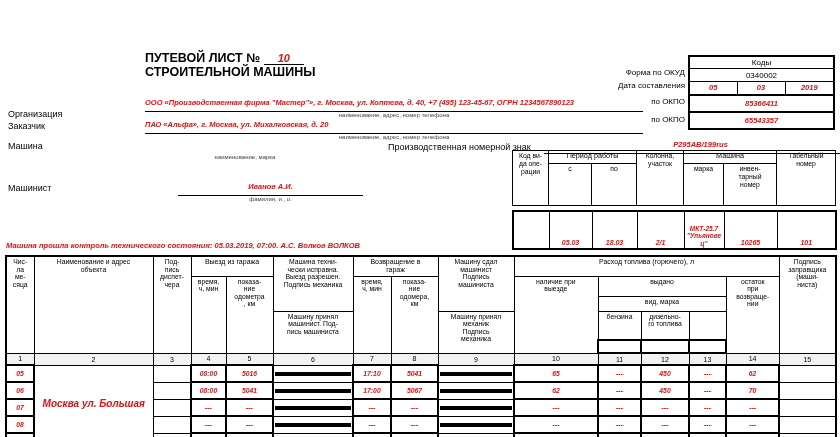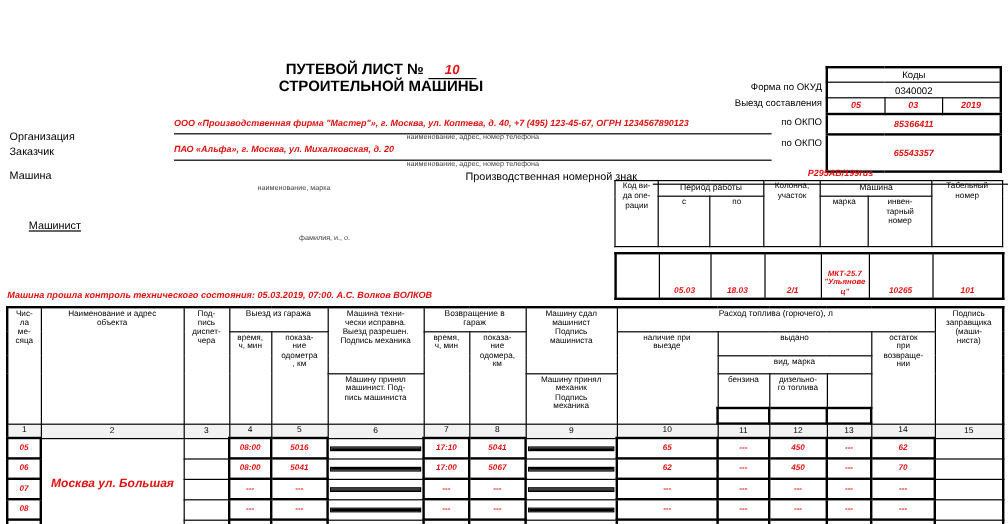--- a/index.html
+++ b/index.html
@@ -3,21 +3,21 @@
 <meta charset="utf-8">
 <style>
   html,body{margin:0;padding:0;background:#fff;}
   .page{position:relative;width:840px;height:437px;background:#fff;overflow:hidden;
         font-family:"Liberation Sans",sans-serif;color:#000;}
   .abs{position:absolute;}
   .red{color:#e01212;font-weight:bold;font-style:italic;}
   .lbl{font-size:9px;color:#000;}
   .hint{font-size:6px;color:#444;text-align:center;line-height:1;}
   .uline{border-bottom:1px solid #000;}
-  .title{font-size:12.5px;font-weight:bold;text-align:center;line-height:1.12;}
+  .title{font-size:12.5px;font-weight:bold;line-height:1.12;}
   .title .num{border-bottom:1.5px solid #000;padding:0 14px;font-size:11px;}
   table{border-collapse:collapse;table-layout:fixed;}
   td{border:1px solid #000;padding:1px;overflow:hidden;vertical-align:top;}
   .codes{width:145px;font-size:8px;}
   .codes td{text-align:center;vertical-align:middle;}
   .codes .cv{font-size:7.5px;}
   .codes-lbls div{font-size:8px;text-align:right;}
   .info{width:323px;font-size:6.8px;}
   .info td{text-align:center;white-space:pre-line;line-height:1.15;}
   .info .gt{font-size:7.2px;}
@@ -41,21 +41,21 @@
 
 <div class="page">
 
   <div class="abs title" style="left:145px;top:51px;width:345px;">
     <div><span>ПУТЕВОЙ ЛИСТ №</span>&nbsp;<span class="num red">10</span></div>
     <div>СТРОИТЕЛЬНОЙ МАШИНЫ</div>
   </div>
 
   <div class="abs codes-lbls" style="left:545px;top:68px;width:140px;">
     <div style="height:13px;">Форма по ОКУД</div>
-    <div style="height:16px;">Выезд составления</div>
+    <div style="height:16px;">Дата составления</div>
     <div style="height:18px;">по ОКПО</div>
     <div style="height:18px;">по ОКПО</div>
   </div>
 
   <table class="abs codes" style="left:688px;top:55px;border:2px solid #000;">
     <colgroup>
         <col style="width:48px">
         <col style="width:48px">
         <col style="width:49px">
       </colgroup>
@@ -67,40 +67,41 @@
           <td colspan="3">0340002</td>
         </tr>
     <tr style="height:13px;">
       <td class="red cv">05</td>
       <td class="red cv">03</td>
       <td class="red cv">2019</td>
     </tr>
     <tr style="height:17px;">
           <td colspan="3" class="red cv" style="border-top:2px solid #000;font-style:italic;">85366411</td>
         </tr>
-    <tr style="height:31px;">
+    <tr style="height:17px;">
           <td colspan="3" class="red cv" style="border-top:2px solid #000;">65543357</td>
         </tr>
   </tbody>
     </table>
 
   <div class="abs lbl" style="left:8px;top:109px;">Организация</div>
   <div class="abs uline red" style="left:145px;top:98px;width:498px;height:13px;font-size:7.5px;">ООО «Производственная фирма "Мастер"», г. Москва, ул. Коптева, д. 40, +7 (495) 123-45-67, ОГРН 1234567890123</div>
   <div class="abs hint" style="left:145px;top:112px;width:498px;">наименование, адрес, номер телефона</div>
 
   <div class="abs lbl" style="left:8px;top:121px;">Заказчик</div>
   <div class="abs uline red" style="left:145px;top:120px;width:498px;height:13px;font-size:7.5px;">ПАО «Альфа», г. Москва, ул. Михалковская, д. 20</div>
   <div class="abs hint" style="left:145px;top:134px;width:498px;">наименование, адрес, номер телефона</div>
 
   <div class="abs lbl" style="left:8px;top:141px;">Машина</div>
   <div class="abs hint" style="left:145px;top:154px;width:200px;">наименование, марка</div>
   <div class="abs lbl" style="left:388px;top:142px;">Производственная номерной знак</div>
   <div class="abs uline red" style="left:544px;top:140px;width:313px;height:13px;font-size:7.5px;text-align:center;">Р295АВ/199rus</div>
 
-  <div class="abs lbl" style="left:24px;top:183px;text-decoration:underline;">Машинист</div>
+  <div class="abs lbl" style="left:8px;top:183px;">Машинист</div>
+  <div class="abs uline red" style="left:178px;top:182px;width:185px;height:13px;font-size:7.5px;text-align:center;">Иванов А.И.</div>
   <div class="abs hint" style="left:178px;top:196px;width:185px;">фамилия, и., о.</div>
 
   <table class="abs info" style="left:512px;top:150px;border:1.5px solid #000;">
     <colgroup>
         <col style="width:36px">
         <col style="width:43px">
         <col style="width:45px">
         <col style="width:47px">
         <col style="width:40px">
         <col style="width:53px">

